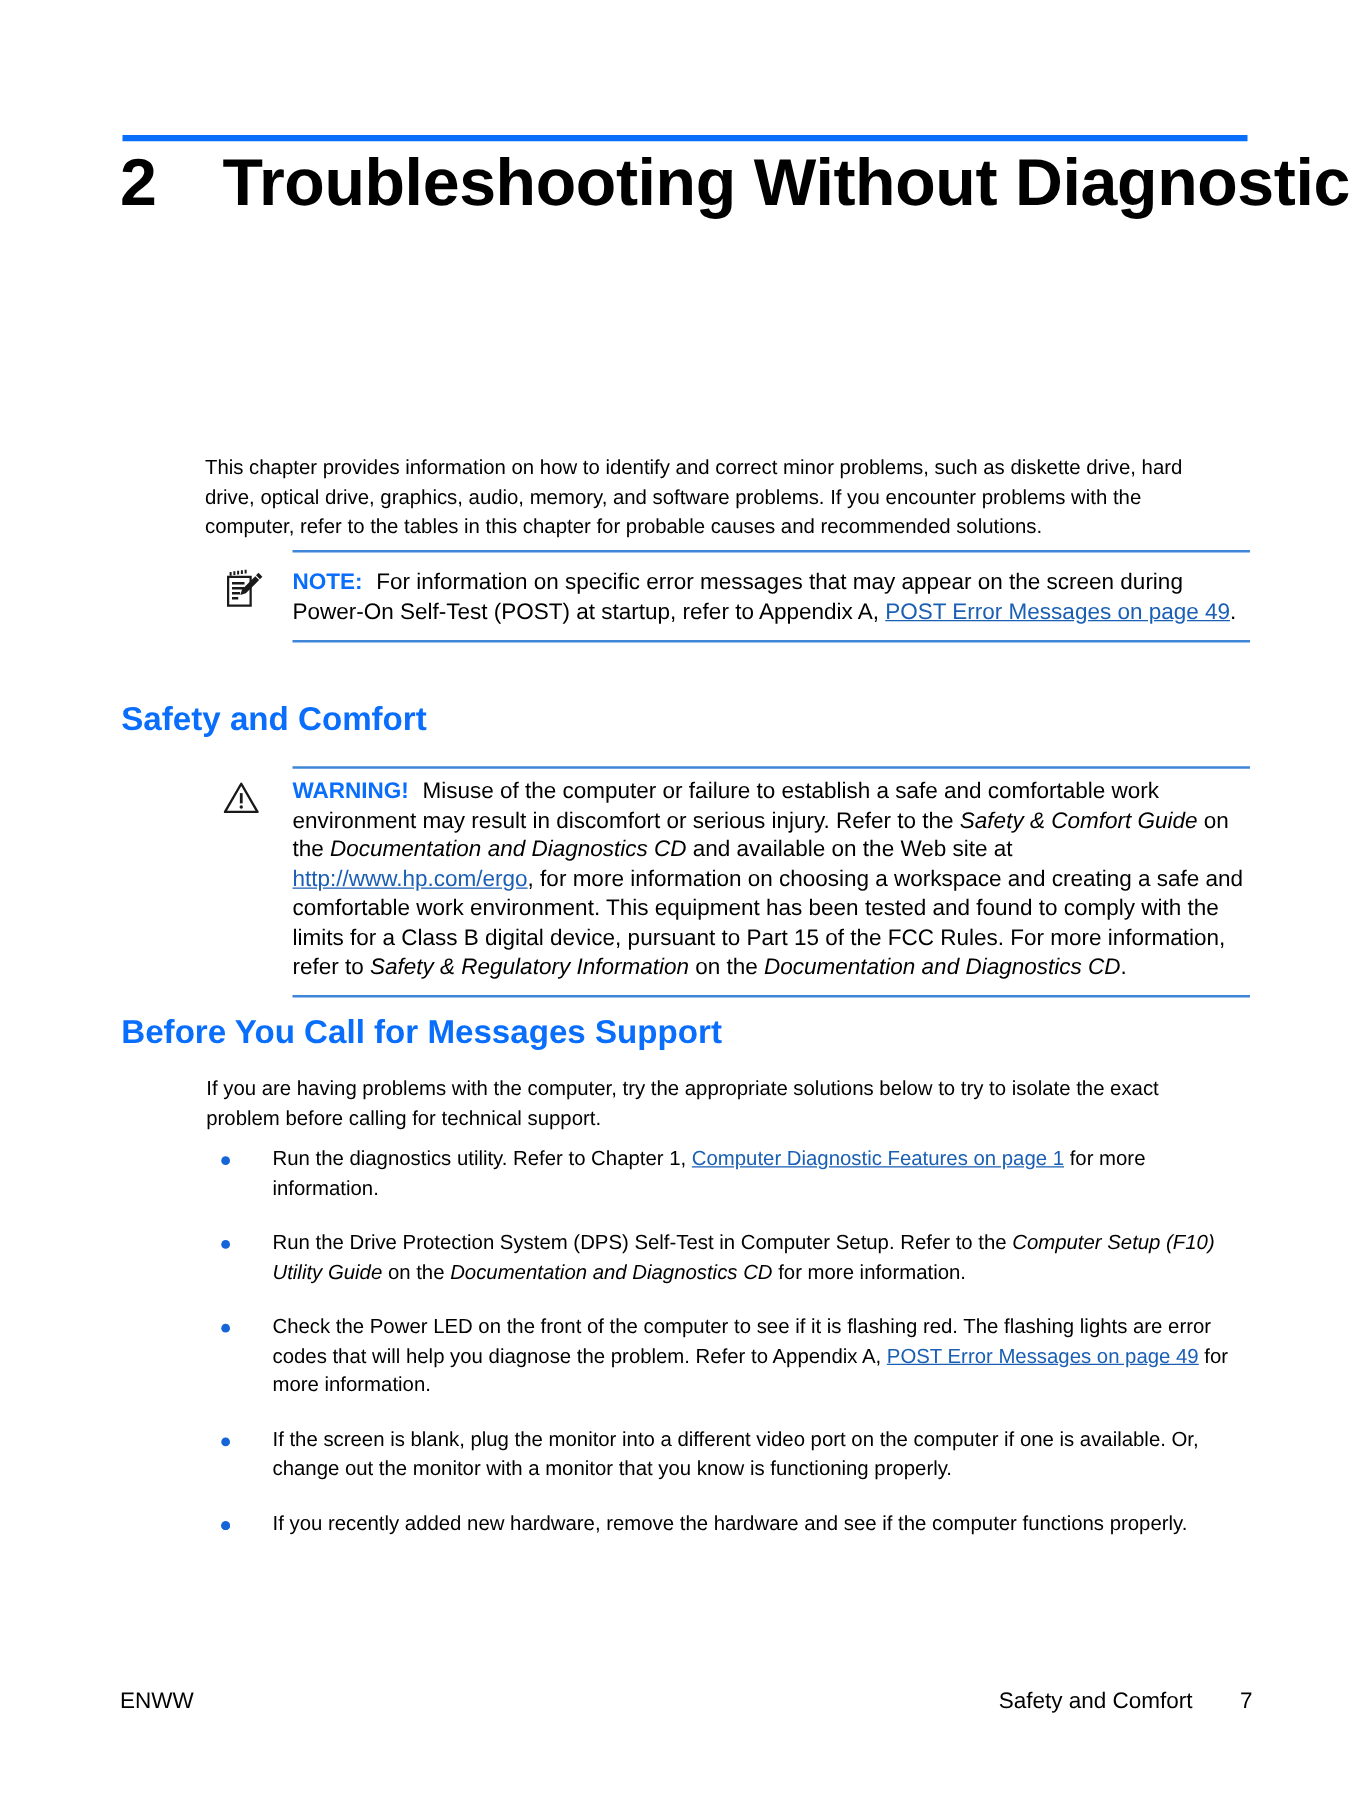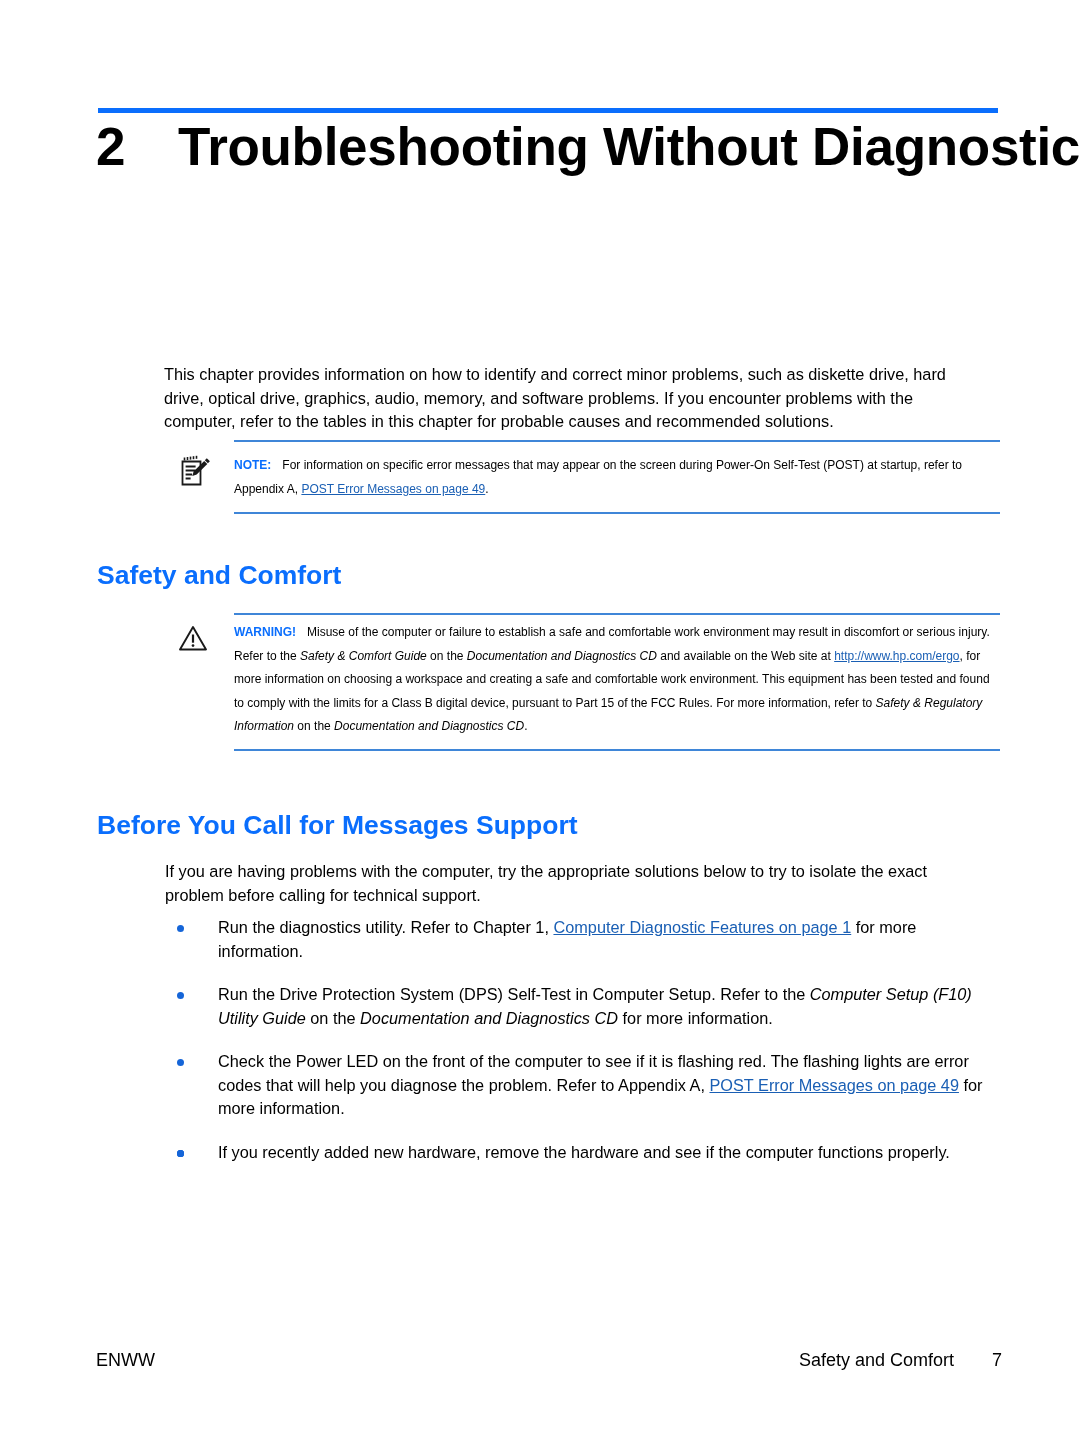--- a/index.html
+++ b/index.html
@@ -71,21 +71,21 @@
     left: 56px;
     width: 766px;
     height: 2px;
     background: #3f86d8;
   }
   .admon .rule-top { top: 0; }
   .admon .body {
     position: relative;
     margin-left: 56px;
     width: 766px;
-    font-size: 12px;
+    font-size: 18px;
     line-height: 23.5px;
   }
   .admon .icon {
     position: absolute;
     left: 0;
   }
 
   .note-block { top: 440px; }
   .note-block .body { padding-top: 14px; padding-bottom: 11px; }
   .note-block .icon { top: 14px; }
@@ -253,20 +253,21 @@
       <span>Run the Drive Protection System (DPS) Self-Test in Computer Setup. Refer to the </span><span class="ital">Computer Setup (F10) Utility Guide</span><span> on the </span><span class="ital">Documentation and Diagnostics CD</span><span> for more information.</span>
     </div>
 
     <div class="bullet-item">
       <span class="bullet-dot"></span>
       <span>Check the Power LED on the front of the computer to see if it is flashing red. The flashing lights are error codes that will help you diagnose the problem. Refer to Appendix A, </span><span class="link">POST Error Messages on page 49</span><span> for more information.</span>
     </div>
 
     <div class="bullet-item">
       <span class="bullet-dot"></span>
+      <span>If the screen is blank, plug the monitor into a different video port on the computer if one is available. Or, change out the monitor with a monitor that you know is functioning properly.</span>
     </div>
 
     <div class="bullet-item">
       <span class="bullet-dot"></span>
     </div>
 
     <div class="bullet-item">
       <span class="bullet-dot"></span>
       <span>If you recently added new hardware, remove the hardware and see if the computer functions properly.</span>
     </div>

